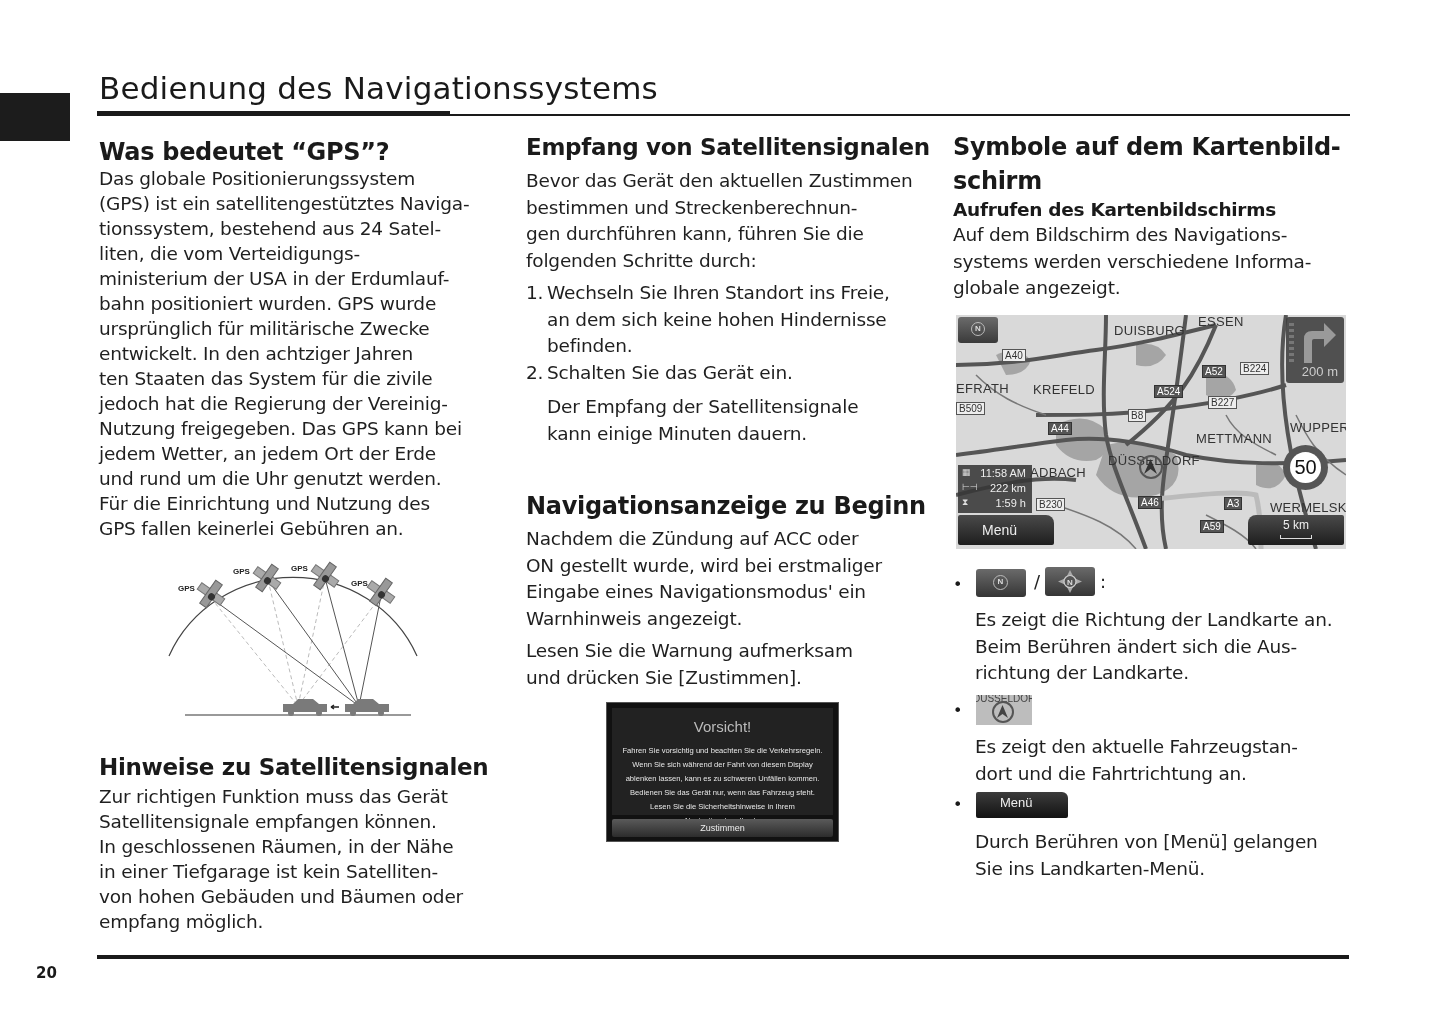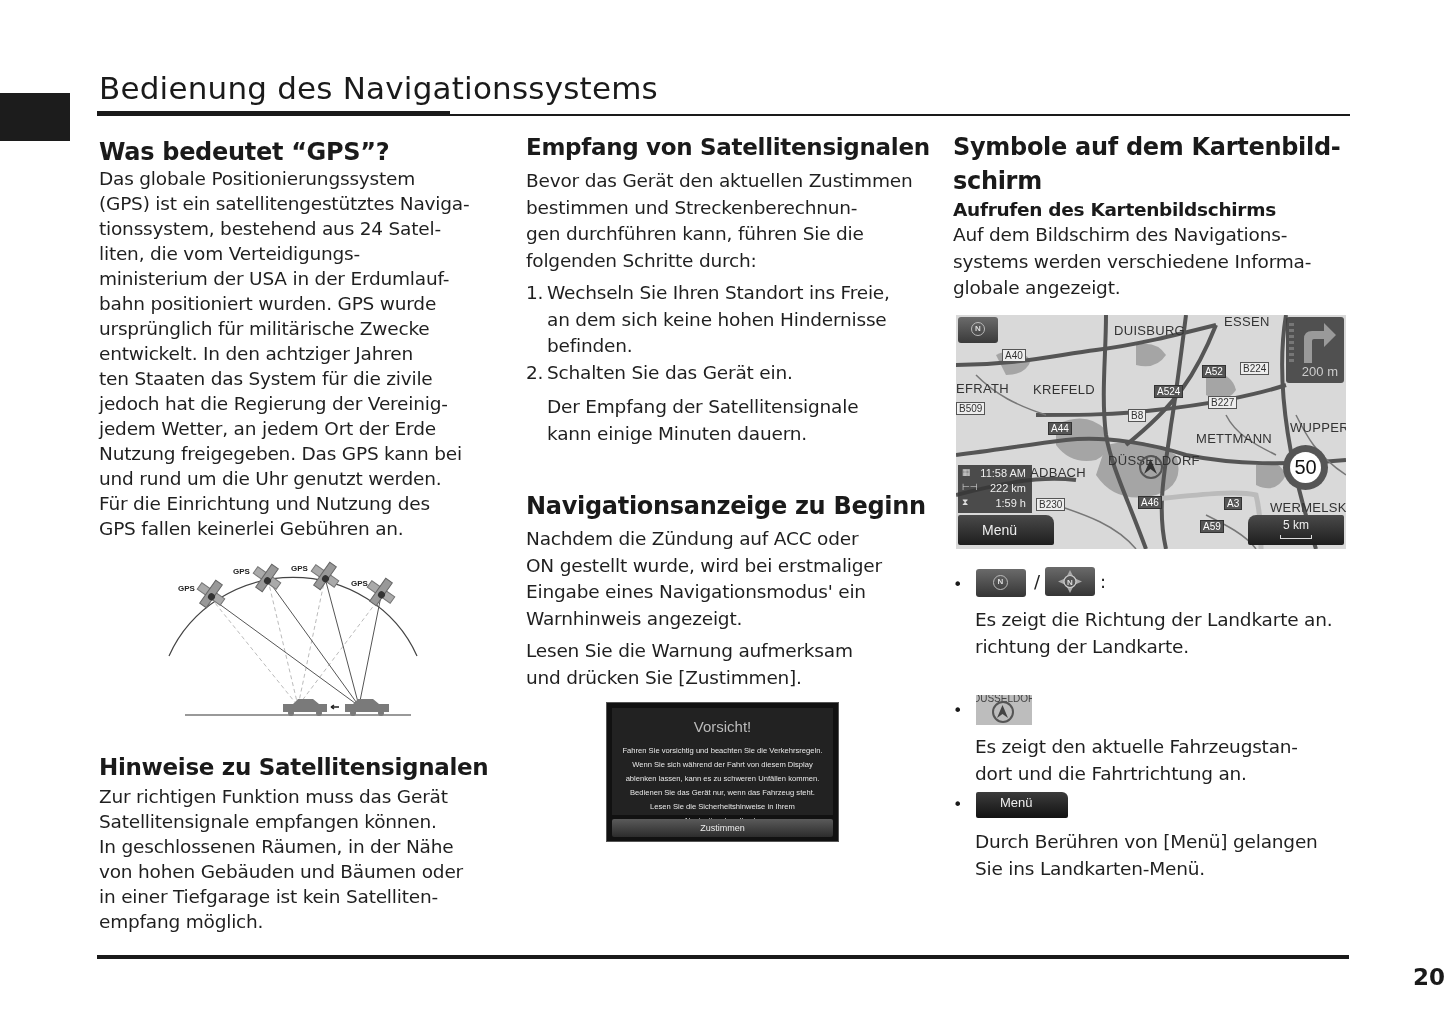--- a/index.html
+++ b/index.html
@@ -53,21 +53,21 @@
   .menu-btn { position: absolute; background: linear-gradient(#4a4a4a, #1e1e1e); color: #eee; font-family: "Liberation Sans", sans-serif; border-radius: 2px 8px 2px 2px; }
   .scale-btn { position: absolute; background: linear-gradient(#4a4a4a, #1e1e1e); color: #eee; font-family: "Liberation Sans", sans-serif; border-radius: 8px 2px 2px 2px; text-align: center; }
   .vehicle-marker { position: absolute; border: 2.5px solid #555; border-radius: 50%; }
   .bullet { position: absolute; left: 0; font-size: 16px; }
   .icon-btn { position: absolute; background: linear-gradient(#6a6a6a, #353535); border-radius: 3px; }
   .slash, .colon { position: absolute; font-size: 18px; color: #222; }
   .mini-map { position: absolute; background: #bdbdbd; overflow: hidden; }
   .mini-menu { position: absolute; background: linear-gradient(#3c3c3c, #121212); color: #eee; font-family: "Liberation Sans", sans-serif; font-size: 13px; border-radius: 2px 6px 2px 2px; }
 
   .footer-rule { position: absolute; left: 97px; top: 955px; width: 1252px; height: 4px; background: #1a1a1a; }
-  .page-number { position: absolute; left: 0; width: 1445px; top: 964px; text-align: right; font-size: 23px; font-weight: bold; color: #1a1a1a; }
+  .page-number { position: absolute; left: 0; width: 1445px; top: 964px; text-align: left; font-size: 15px; font-weight: bold; color: #1a1a1a; padding-left: 36px; }
 </style>
 </head>
 <body>
 
 <div class="chapter-tab"></div>
 <h1 class="page-title">Bedienung des Navigationssystems</h1>
 <div class="title-rule-thick"></div>
 <div class="title-rule-thin"></div>
 
 <div class="col col1">
@@ -77,22 +77,22 @@
       <p>Das globale Positionierungssystem</p>
       <p>(GPS) ist ein satellitengestütztes Naviga-</p>
       <p>tionssystem, bestehend aus 24 Satel-</p>
       <p>liten, die vom Verteidigungs-</p>
       <p>ministerium der USA in der Erdumlauf-</p>
       <p>bahn positioniert wurden. GPS wurde</p>
       <p>ursprünglich für militärische Zwecke</p>
       <p>entwickelt. In den achtziger Jahren</p>
       <p>ten Staaten das System für die zivile</p>
       <p>jedoch hat die Regierung der Vereinig-</p>
+      <p>Nutzung freigegeben. Das GPS kann bei</p>
       <p>jedem Wetter, an jedem Ort der Erde</p>
-      <p>Nutzung freigegeben. Das GPS kann bei</p>
       <p>und rund um die Uhr genutzt werden.</p>
       <p>Für die Einrichtung und Nutzung des</p>
       <p>GPS fallen keinerlei Gebühren an.</p>
     </div>
   </div>
 
   <svg class="gps-figure" style="left:64px; top:426px;" width="260" height="165" viewBox="0 0 260 165">
     <path d="M6,100 A135,130 0 0 1 254,100" fill="none" stroke="#444" stroke-width="1.2"></path>
     <line x1="22" y1="159" x2="248" y2="159" stroke="#999" stroke-width="2"></line>
 
@@ -145,22 +145,22 @@
         <circle cx="218" cy="157" r="3"></circle>
     </g>
   </svg>
 
   <div class="sec" style="top:622px;">
     <h3 style="font-size:23px; line-height:30px; margin-bottom:2px;">Hinweise zu Satellitensignalen</h3>
     <div>
       <p>Zur richtigen Funktion muss das Gerät</p>
       <p>Satellitensignale empfangen können.</p>
       <p>In geschlossenen Räumen, in der Nähe</p>
+      <p>in einer Tiefgarage ist kein Satelliten-</p>
       <p>von hohen Gebäuden und Bäumen oder</p>
-      <p>in einer Tiefgarage ist kein Satelliten-</p>
       <p>empfang möglich.</p>
     </div>
   </div>
 </div>
 
 <div class="col col2">
   <div class="sec" style="top:2px;">
     <h3 style="font-size:23px; line-height:30px; margin-bottom:6px;">Empfang von Satellitensignalen</h3>
     <div style="line-height:26px;">
       <p style="line-height:26.5px;">Bevor das Gerät den aktuellen Zustimmen</p>
@@ -259,21 +259,21 @@
       <path d="M250,200 C270,210 290,220 300,234"></path>
       <path d="M340,100 C350,120 360,140 390,160"></path>
     </g>
   </svg>
 
   <div class="compass-btn" style="left:2px; top:2px; width:40px; height:26px;">
     <div class="compass-n" style="left:13px; top:5px; width:14px; height:14px; line-height:11px;">N</div>
   </div>
 
   <span class="map-label" style="left:158px; top:8px;">DUISBURG</span>
-  <span class="map-label" style="left:240px; top:-1px;padding-left:28px;">ESSEN</span>
+  <span class="map-label" style="left:214px; top:-1px;padding-left:28px;">ESSEN</span>
   <span class="map-label" style="left:0px; top:66px;">EFRATH</span>
   <span class="map-label" style="left:77px; top:67px;">KREFELD</span>
   <span class="map-label" style="left:240px; top:116px;">METTMANN</span>
   <span class="map-label" style="left:334px; top:105px;">WUPPERT</span>
   <span class="map-label" style="left:152px; top:138px;">DÜSSELDORF</span>
   <span class="map-label" style="left:74px; top:150px;">ADBACH</span>
   <span class="map-label" style="left:314px; top:185px;">WERMELSKI</span>
 
   <span class="road-shield" style="left:46px; top:34px;">A40</span>
   <span class="road-shield dark" style="left:246px; top:50px;">A52</span>
@@ -346,20 +346,21 @@
   <div class="icon-btn" style="left:92px; top:2px; width:50px; height:29px;">
     <svg width="50" height="29" viewBox="0 0 50 29">
       <path d="M25,3 L29,11 L37,14.5 L29,18 L25,26 L21,18 L13,14.5 L21,11 Z" fill="#aaa"></path>
       <circle cx="25" cy="14.5" r="6" fill="#555" stroke="#ccc" stroke-width="1.2"></circle>
       <text x="25" y="17.5" font-size="8" font-weight="bold" text-anchor="middle" fill="#ddd" font-family="Liberation Sans, sans-serif">N</text>
     </svg>
   </div>
   <span class="colon" style="left:147px; top:6px;">:</span>
   <div style="position:absolute; left:22px; top:42px; width:390px;">
     <p style="line-height:26.5px;">Es zeigt die Richtung der Landkarte an.</p>
+    <p style="line-height:26.5px;">Beim Berühren ändert sich die Aus-</p>
     <p style="line-height:26.5px;">richtung der Landkarte.</p>
   </div>
 
   <span class="bullet" style="top:136px;">•</span>
   <div class="mini-map" style="left:23px; top:130px; width:56px; height:30px;">
     <span style="position:absolute; left:-3px; top:-2px; font-size:10px; font-family:'Liberation Sans', sans-serif; color:#444;">DÜSSELDOR</span>
     <div class="vehicle-marker" style="left:16px; top:6px; width:22px; height:22px;">
       <svg width="17" height="17" viewBox="0 0 17 17">
           <path d="M8.5,2 L14,15 L8.5,11 L3,15 Z" fill="#444"></path>
         </svg>

